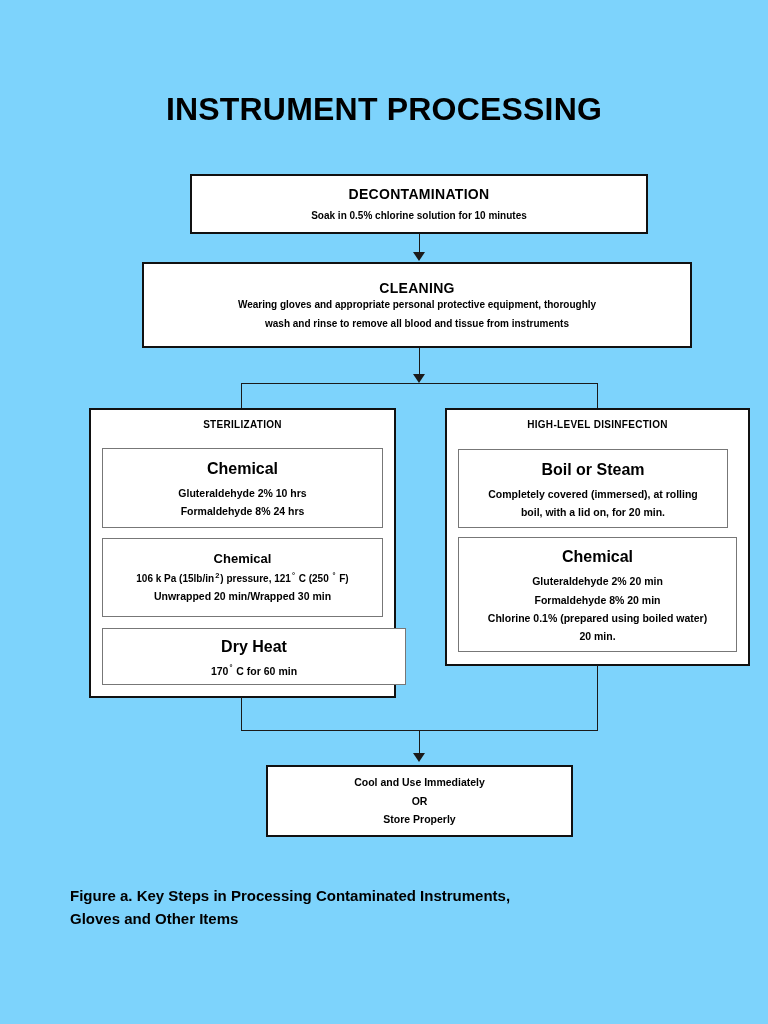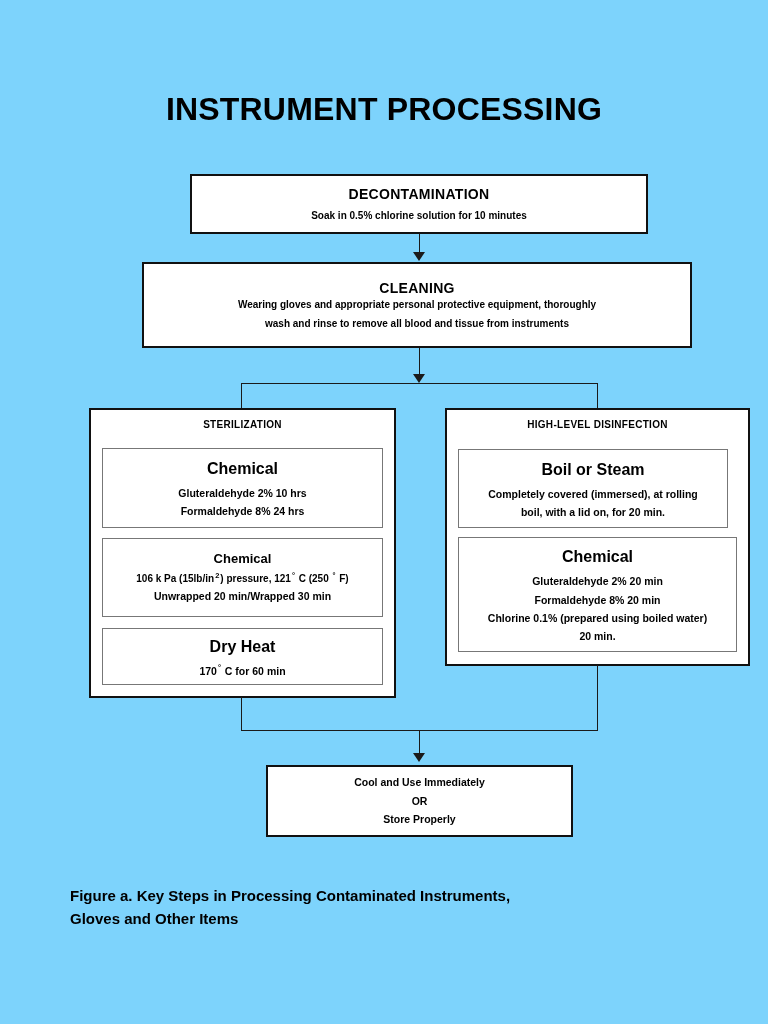--- a/index.html
+++ b/index.html
@@ -180,21 +180,21 @@
   </div>
 
   <div class="subbox" style="left:102px; top:538px; width:281px; height:79px;">
     <div class="sub-title big">Chemical</div>
     <div class="tiny-line">
       <span>106 k Pa (15lb/in</span><sup class="exp">2</sup><span>) pressure,  121</span><sup class="deg">°</sup><span> C (250 </span><sup class="deg">°</sup><span> F)</span>
     </div>
     <div class="small-line">Unwrapped 20 min/Wrapped 30 min</div>
   </div>
 
-  <div class="subbox" style="left:102px; top:628px; width:281px; height:57px;">
+  <div class="subbox" style="left:102px; top:628px; width:304px; height:57px;">
     <div class="sub-title">Dry Heat</div>
     <div class="small-line">
       <span>170</span><sup class="deg">°</sup><span> C for 60 min</span>
     </div>
   </div>
 
   <div class="box" style="left:445px; top:408px; width:305px; height:258px; justify-content:flex-start;">
     <div class="hdr hdr-big" style="margin-top:8px;">HIGH-LEVEL DISINFECTION</div>
   </div>
 

